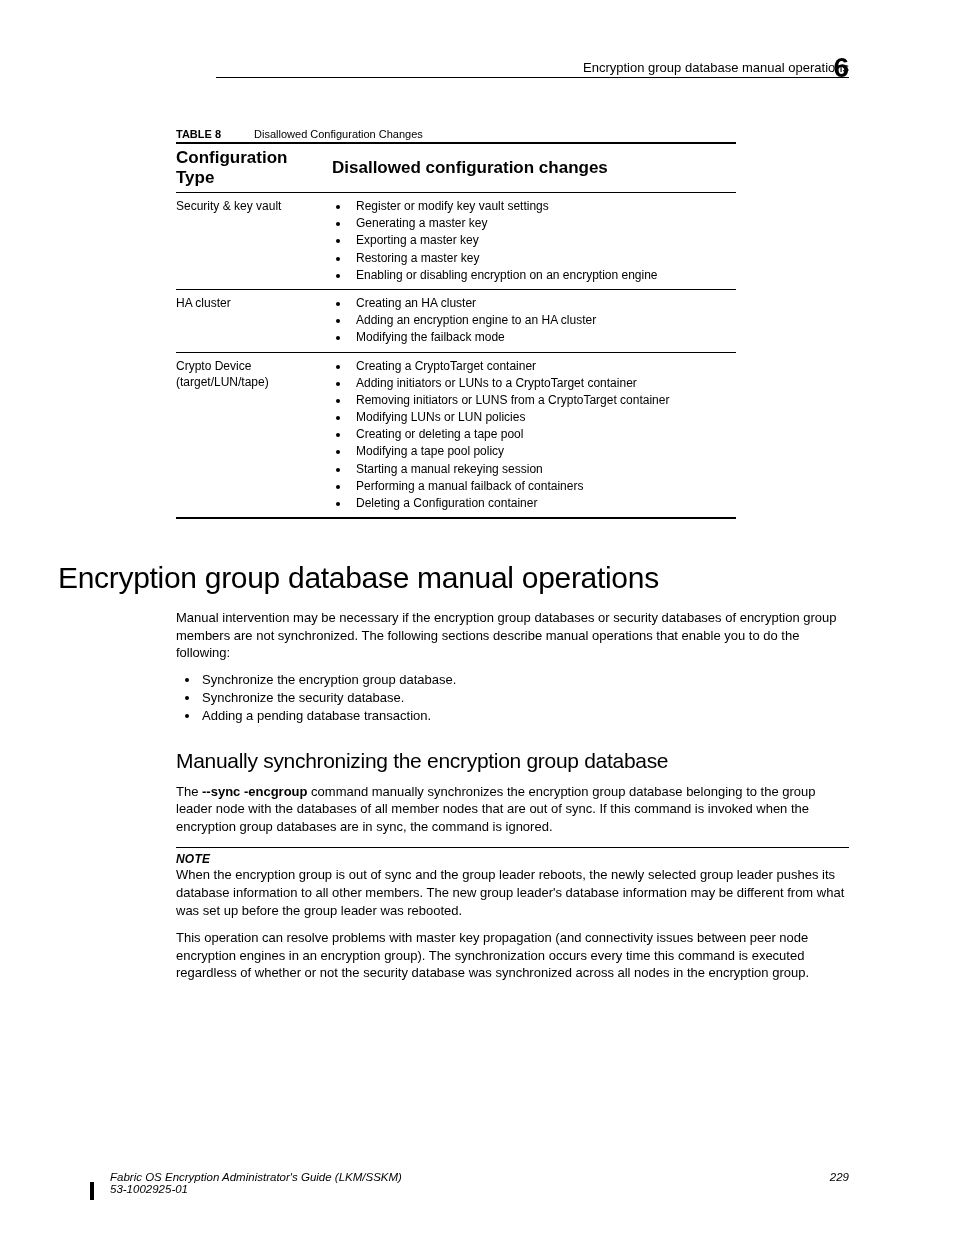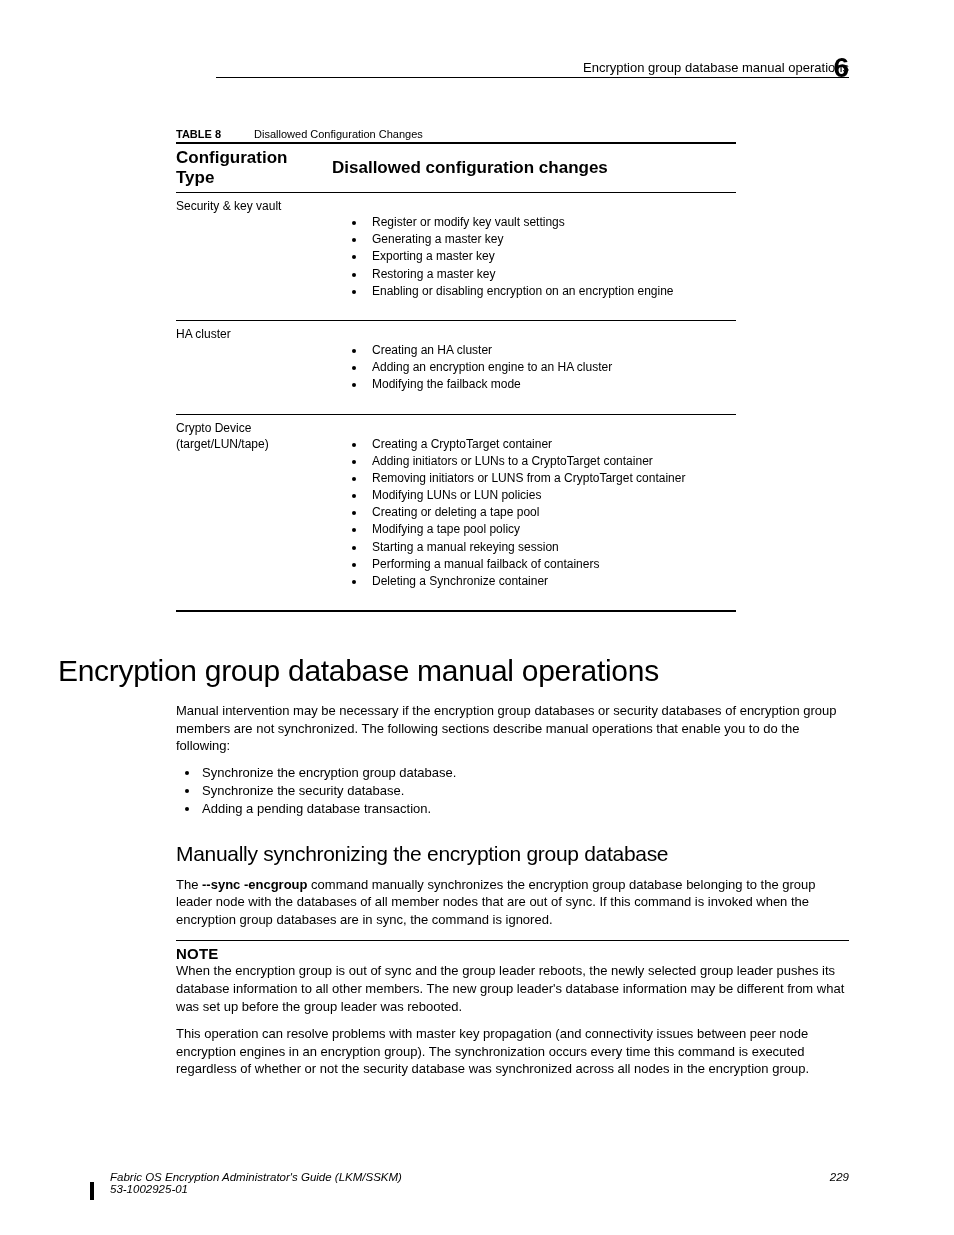--- a/index.html
+++ b/index.html
@@ -68,21 +68,21 @@
   th:first-child { width: 150px; }
   tbody tr { border-bottom: 1px solid #000; }
   tbody tr:last-child { border-bottom: 2px solid #000; }
   td {
     vertical-align: top;
     padding: 5px 6px 5px 0;
     font-size: 12px;
     line-height: 1.35;
   }
   td ul {
-    margin: 16px;
+    margin: 0;
     padding-left: 18px;
     list-style: disc;
   }
   td ul li { padding-left: 6px; margin-bottom: 1px; }
 
   h1 {
     font-family: Arial, sans-serif;
     font-weight: 400;
     font-size: 30px;
     margin: 42px 0 14px 0;
@@ -106,23 +106,24 @@
     letter-spacing: -0.3px;
   }
 
   .note-rule {
     border: 0;
     border-top: 1px solid #000;
     margin: 12px 0 4px 0;
   }
   .note-label {
     font-weight: 800;
-    font-size: 15px;
+    font-size: 12px;
     letter-spacing: 0.2px;
     font-family: Arial, sans-serif;
+    font-style: italic;
   }
   .cmd { font-weight: 800; font-family: Arial, sans-serif; }
 
   .footer {
     position: absolute;
     bottom: 40px;
     left: 110px;
     right: 105px;
     font-style: italic;
     font-size: 11.5px;
@@ -196,21 +197,21 @@
           <td>
             <ul>
               <li>Creating a CryptoTarget container</li>
               <li>Adding initiators or LUNs to a CryptoTarget container</li>
               <li>Removing initiators or LUNS from a CryptoTarget container</li>
               <li>Modifying LUNs or LUN policies</li>
               <li>Creating or deleting a tape pool</li>
               <li>Modifying a tape pool policy</li>
               <li>Starting a manual rekeying session</li>
               <li>Performing a manual failback of containers</li>
-              <li>Deleting a Synchronize container</li>
+              <li>Deleting a Configuration container</li>
             </ul>
           </td>
         </tr>
       </tbody>
     </table>
   </div>
 
   <h1>Encryption group database manual operations</h1>
 
   <div class="body-block">

